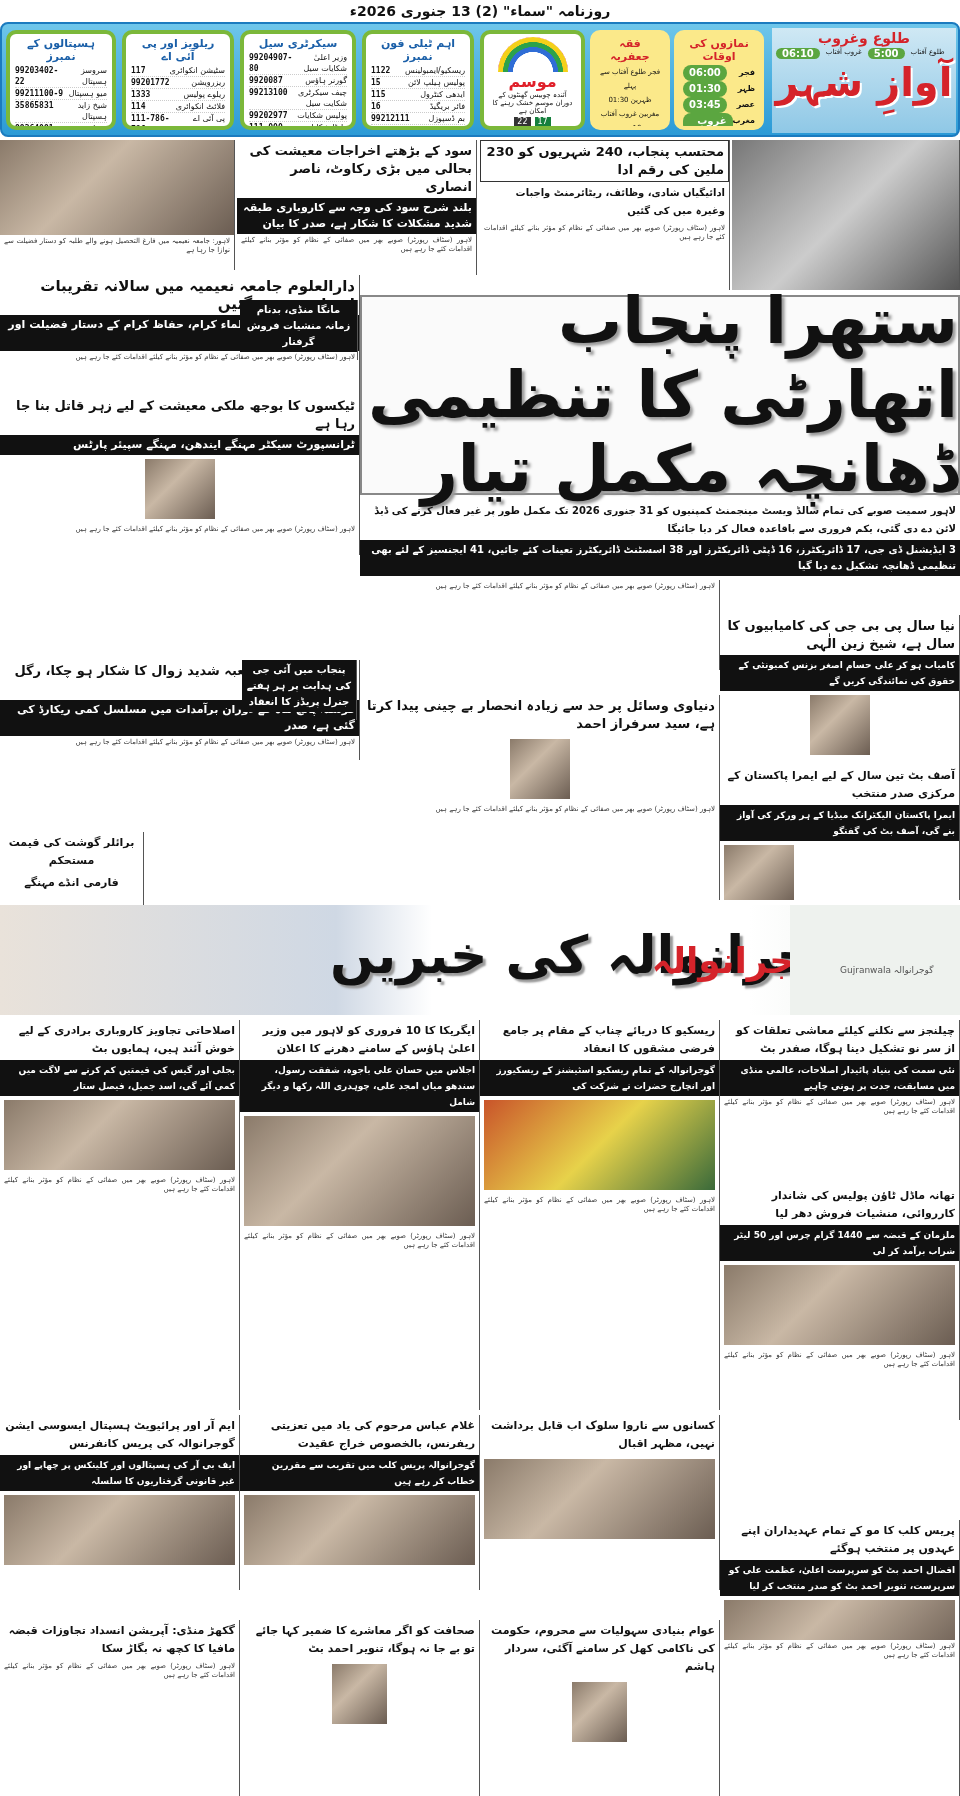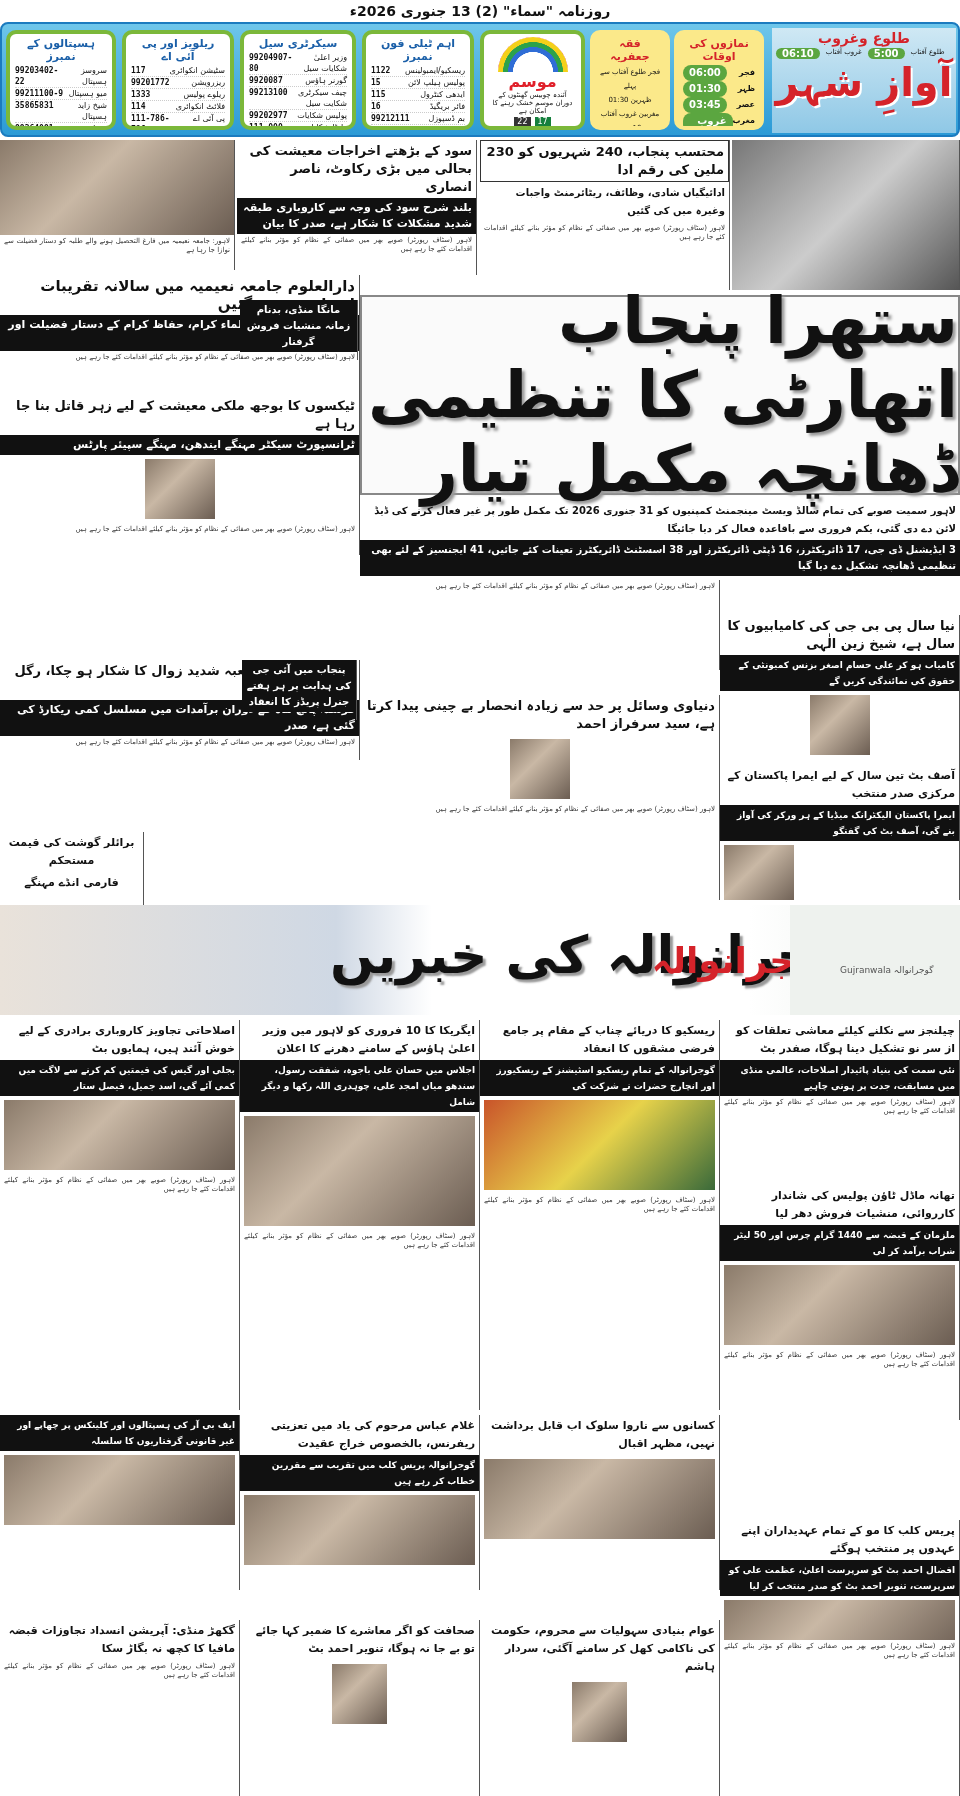--- a/index.html
+++ b/index.html
@@ -289,20 +289,21 @@
   <div class="txt">لاہور (سٹاف رپورٹر) صوبے بھر میں صفائی کے نظام کو مؤثر بنانے کیلئے اقدامات کئے جا رہے ہیں</div>
 </div>
 <div class="col" style="left:720px;top:1185px;width:240px;height:235px">
   <div class="hd" style="font-size:11px">تھانہ ماڈل ٹاؤن پولیس کی شاندار کارروائی، منشیات فروش دھر لیا</div>
   <div class="bar" style="font-size:9px">ملزمان کے قبضہ سے 1440 گرام چرس اور 50 لیٹر شراب برآمد کر لی</div>
   <div class="photo" style="height:80px;margin:4px"></div>
   <div class="txt">لاہور (سٹاف رپورٹر) صوبے بھر میں صفائی کے نظام کو مؤثر بنانے کیلئے اقدامات کئے جا رہے ہیں</div>
 </div>
 
 <div class="col" style="left:0;top:1415px;width:240px;height:175px">
+  <div class="hd" style="font-size:11px">ایم آر اور پرائیویٹ ہسپتال ایسوسی ایشن گوجرانوالہ کی پریس کانفرنس</div>
   <div class="bar" style="font-size:9px">ایف بی آر کی ہسپتالوں اور کلینکس پر چھاپے اور غیر قانونی گرفتاریوں کا سلسلہ</div>
   <div class="photo" style="height:70px;margin:4px"></div>
 </div>
 <div class="col" style="left:240px;top:1415px;width:240px;height:175px">
   <div class="hd" style="font-size:11px">غلام عباس مرحوم کی یاد میں تعزیتی ریفرنس، بالخصوص خراج عقیدت</div>
   <div class="bar" style="font-size:9px">گوجرانوالہ پریس کلب میں تقریب سے مقررین خطاب کر رہے ہیں</div>
   <div class="photo" style="height:70px;margin:4px"></div>
 </div>
 <div class="col" style="left:480px;top:1415px;width:240px;height:175px">
   <div class="hd" style="font-size:11px">کسانوں سے ناروا سلوک اب قابل برداشت نہیں، مظہر اقبال</div>

